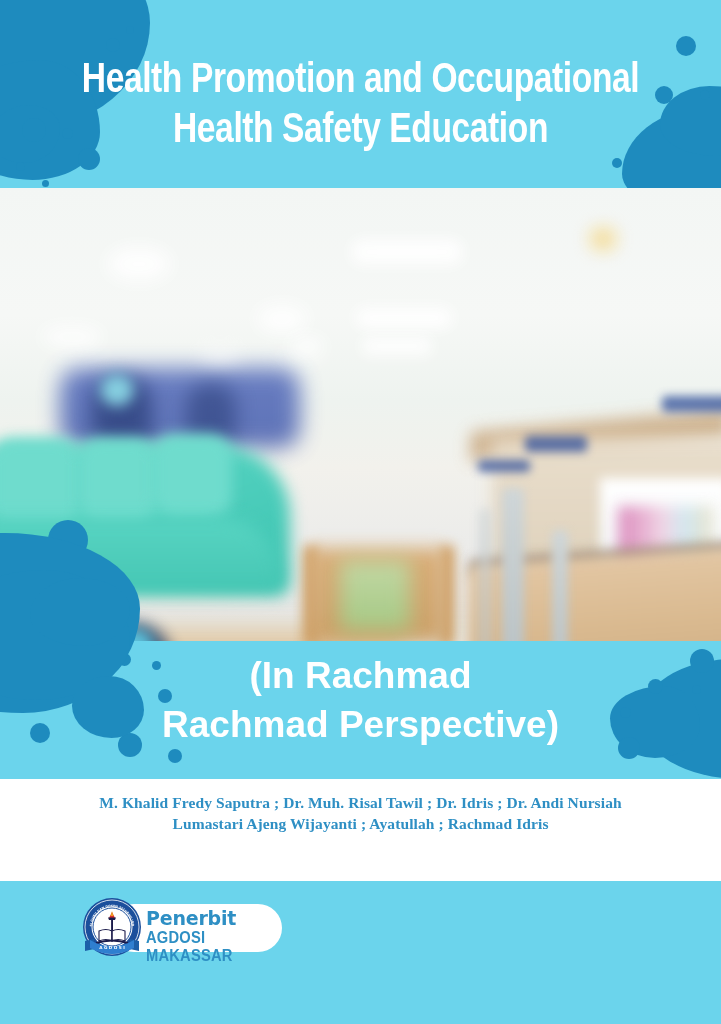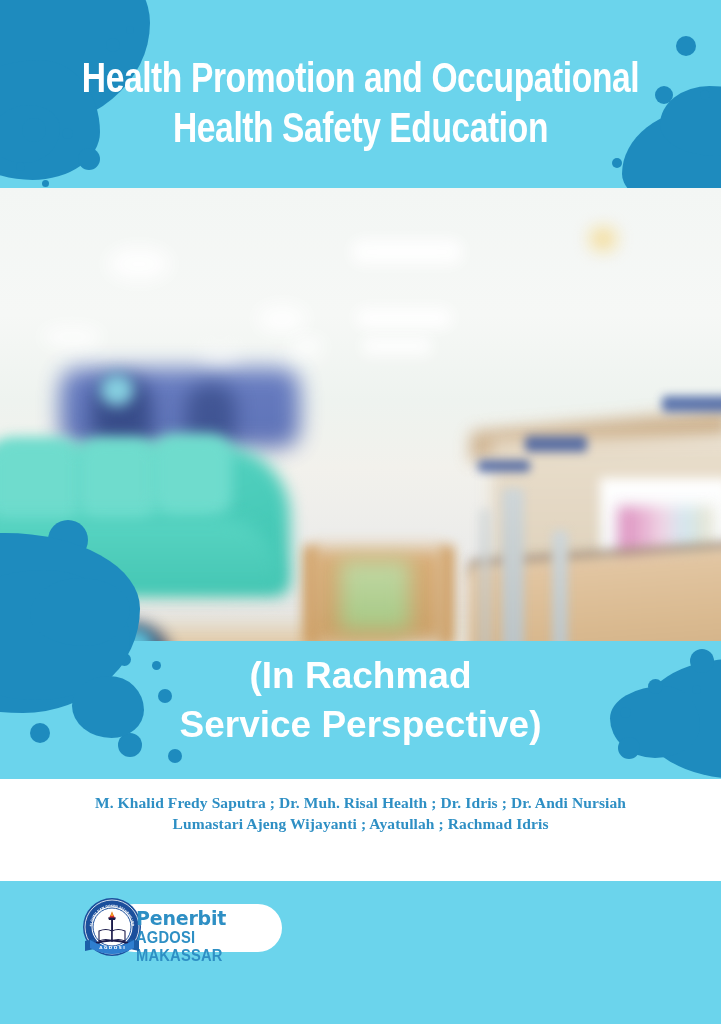--- a/index.html
+++ b/index.html
@@ -403,21 +403,21 @@
   }
   .pub-pill {
     position: absolute;
     left: 28px; top: 7px;
     width: 172px; height: 48px;
     background: #ffffff;
     border-radius: 24px;
   }
   .pub-text {
     position: absolute;
-    left: 54px; top: 11px;
+    left: 64px; top: 11px;
     width: 140px;
   }
   .pub-name1 {
     display: block;
     color: #2E8FC4;
     font-family: "DejaVu Sans", sans-serif;
     font-weight: bold;
     font-size: 19px;
     line-height: 21px;
     letter-spacing: -0.2px;
@@ -547,26 +547,26 @@
     <div class="dot" style="left:80px;top:64px;width:7px;height:7px;"></div>
     <div class="dot" style="left:30px;top:82px;width:20px;height:20px;"></div>
     <div class="dot" style="left:118px;top:92px;width:24px;height:24px;"></div>
     <div class="dot" style="left:168px;top:108px;width:14px;height:14px;"></div>
   </div>
 
   <div class="left-splash4"></div>
 
   <div class="subtitle">
     <span class="subtitle-line">(In Rachmad</span>
-    <span class="subtitle-line">Service Perspective)</span>
+    <span class="subtitle-line">Rachmad Perspective)</span>
   </div>
 
   <div class="band-white"></div>
   <div class="authors">
-    <span class="authors-line">M. Khalid Fredy Saputra ; Dr. Muh. Risal Health ; Dr. Idris ; Dr. Andi Nursiah</span>
+    <span class="authors-line">M. Khalid Fredy Saputra ; Dr. Muh. Risal Tawil ; Dr. Idris ; Dr. Andi Nursiah</span>
     <span class="authors-line">Lumastari Ajeng Wijayanti ; Ayatullah ; Rachmad Idris</span>
   </div>
 
   <div class="band-bottom"></div>
 
   <div class="publisher">
     <div class="pub-pill"></div>
 
     <svg class="ribbon" viewBox="0 0 56 18">
       <path d="M1 4 L10 2 L10 12 L1 14 Z" fill="#1c5fa8"></path>

